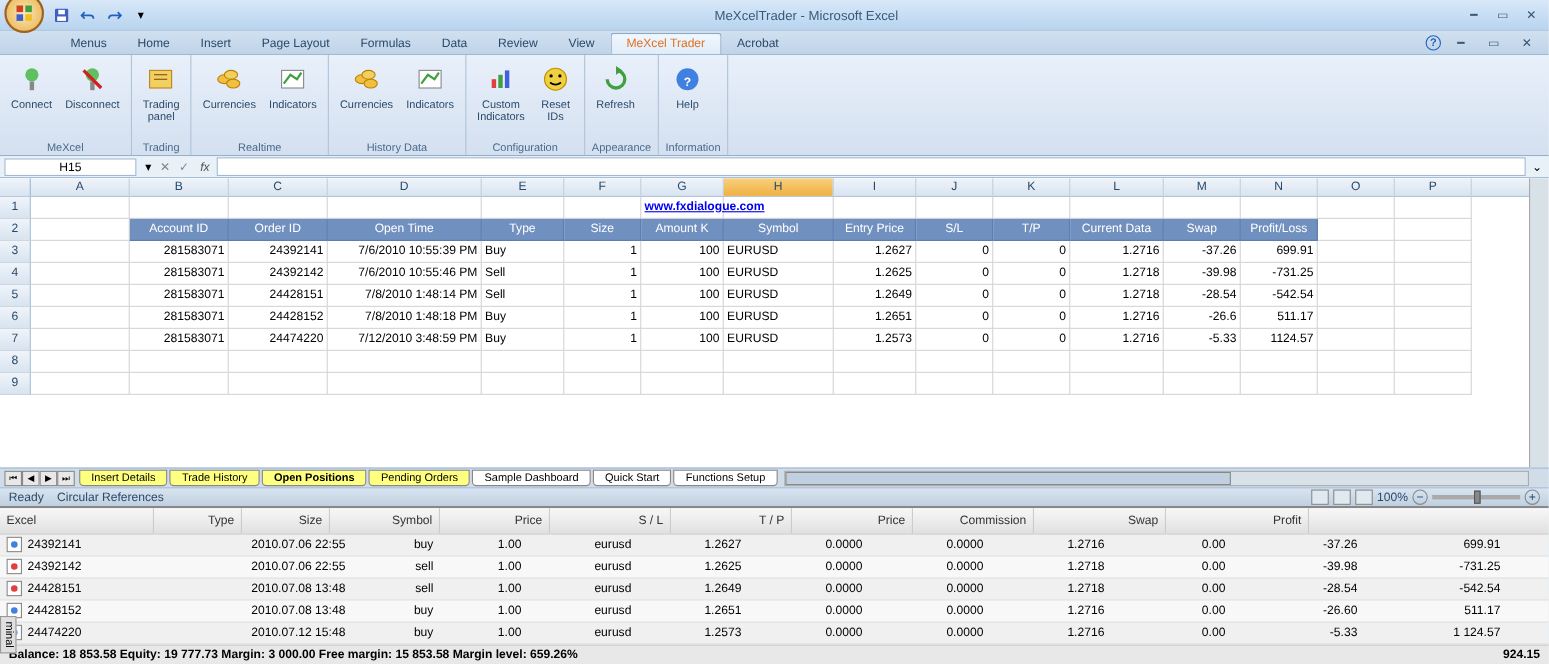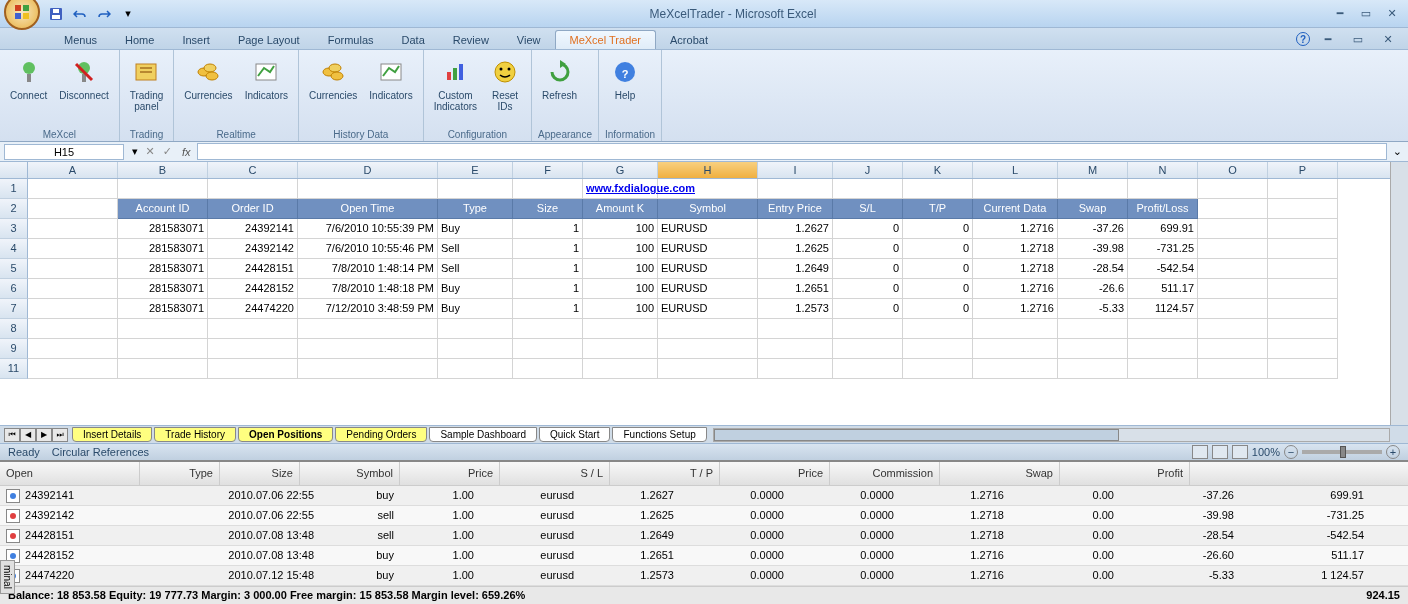--- a/index.html
+++ b/index.html
@@ -488,39 +488,20 @@
             <div class="cell" style="width: 100px;"></div>
             <div class="cell" style="width: 75px;"></div>
             <div class="cell" style="width: 70px;"></div>
             <div class="cell" style="width: 70px;"></div>
             <div class="cell" style="width: 85px;"></div>
             <div class="cell" style="width: 70px;"></div>
             <div class="cell" style="width: 70px;"></div>
             <div class="cell" style="width: 70px;"></div>
             <div class="cell" style="width: 70px;"></div>
           </div>
-          <div class="row">
-            <div class="row-header">11</div>
-            <div class="cell" style="width: 90px;"></div>
-            <div class="cell" style="width: 90px;"></div>
-            <div class="cell" style="width: 90px;"></div>
-            <div class="cell" style="width: 140px;"></div>
-            <div class="cell" style="width: 75px;"></div>
-            <div class="cell" style="width: 70px;"></div>
-            <div class="cell" style="width: 75px;"></div>
-            <div class="cell" style="width: 100px;"></div>
-            <div class="cell" style="width: 75px;"></div>
-            <div class="cell" style="width: 70px;"></div>
-            <div class="cell" style="width: 70px;"></div>
-            <div class="cell" style="width: 85px;"></div>
-            <div class="cell" style="width: 70px;"></div>
-            <div class="cell" style="width: 70px;"></div>
-            <div class="cell" style="width: 70px;"></div>
-            <div class="cell" style="width: 70px;"></div>
-          </div>
         </div>
     </div>
     <div class="grid-right-scroll"></div>
   </div>
 </div>
 
 <div class="sheet-tabs-bar">
   <div class="sheet-nav">
     <div class="sheet-nav-btn">⏮</div>
     <div class="sheet-nav-btn">◀</div>
@@ -556,21 +537,21 @@
     <span style="border:1px solid #888;border-radius:50%;width:14px;height:14px;display:inline-flex;align-items:center;justify-content:center;">−</span>
     <div style="width:80px;height:4px;background:#aaa;position:relative;">
         <div style="position:absolute;left:38px;top:-4px;width:6px;height:12px;background:#888;border:1px solid #555;"></div>
       </div>
     <span style="border:1px solid #888;border-radius:50%;width:14px;height:14px;display:inline-flex;align-items:center;justify-content:center;">+</span>
   </div>
 </div>
 
 <div class="terminal">
   <div class="term-header" id="term-header">
-      <div class="term-col left" style="width: 140px;">Open</div>
+      <div class="term-col left" style="width: 140px;">Excel</div>
       <div class="term-col" style="width: 80px;">Type</div>
       <div class="term-col" style="width: 80px;">Size</div>
       <div class="term-col" style="width: 100px;">Symbol</div>
       <div class="term-col" style="width: 100px;">Price</div>
       <div class="term-col" style="width: 110px;">S / L</div>
       <div class="term-col" style="width: 110px;">T / P</div>
       <div class="term-col" style="width: 110px;">Price</div>
       <div class="term-col" style="width: 110px;">Commission</div>
       <div class="term-col" style="width: 120px;">Swap</div>
       <div class="term-col" style="width: 130px;">Profit</div>

